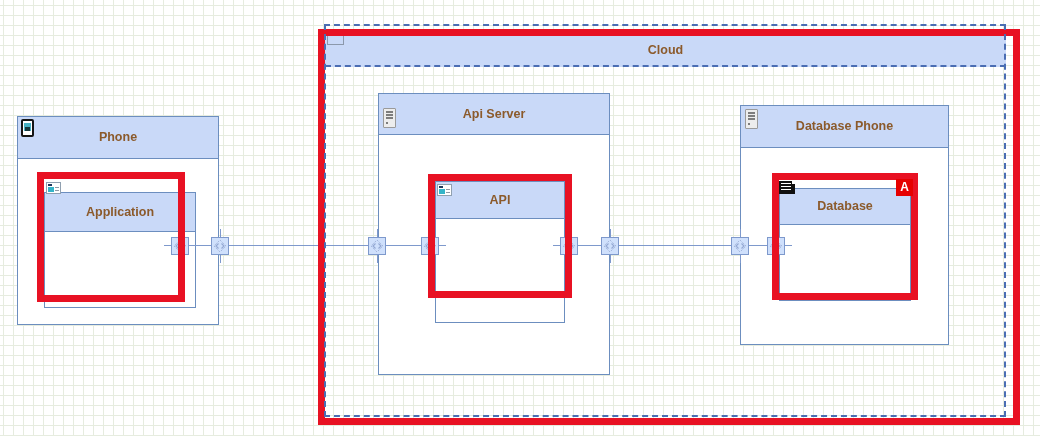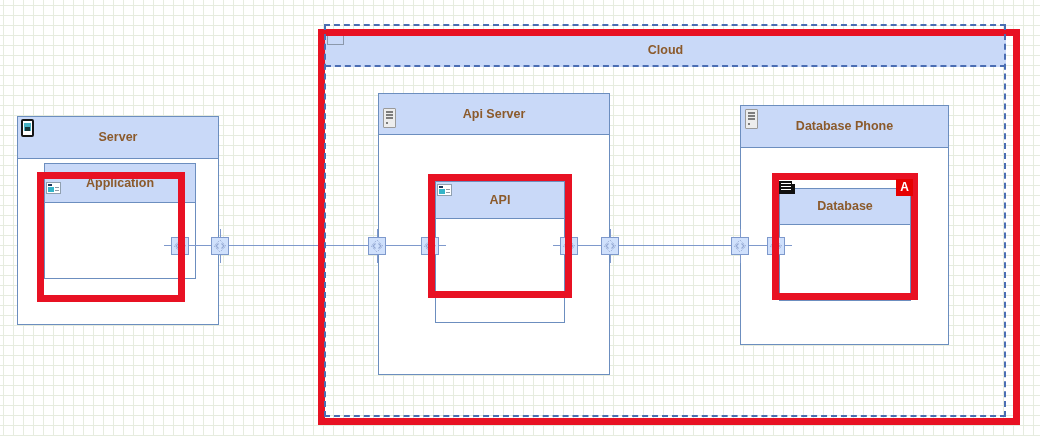--- a/index.html
+++ b/index.html
@@ -57,21 +57,21 @@
 
 <div class="canvas">
 
   <div class="cloud-header">
     <span class="lbl">Cloud</span>
   </div>
   <div class="cloud-tab"></div>
 
   <div class="node" style="left:17px;top:116px;width:202px;height:209px;">
     <div class="hdr" style="height:41px;line-height:41px;">
-      <span class="lbl">Server</span>
+      <span class="lbl">Phone</span>
     </div>
   </div>
   <div class="ph-icon">
       <i></i>
     </div>
 
   <div class="node" style="left:378px;top:93px;width:232px;height:282px;">
     <div class="hdr" style="height:40px;line-height:40px;">
       <span class="lbl">Api Server</span>
     </div>
@@ -82,21 +82,21 @@
 
   <div class="node" style="left:740px;top:105px;width:209px;height:240px;">
     <div class="hdr" style="height:41px;line-height:41px;">
       <span class="lbl">Database Phone</span>
     </div>
   </div>
   <div class="srv-icon" style="left:745px;top:109px;">
       <i></i>
     </div>
 
-  <div class="node" style="left:44px;top:163px;width:152px;height:116px;">
+  <div class="node" style="left:44px;top:192px;width:152px;height:116px;">
     <div class="hdr" style="height:38px;line-height:38px;">
       <span class="lbl">Application</span>
     </div>
   </div>
   <div class="win-icon" style="left:46px;top:182px;">
       <b></b>
       <u></u>
       <i></i>
     </div>
 

